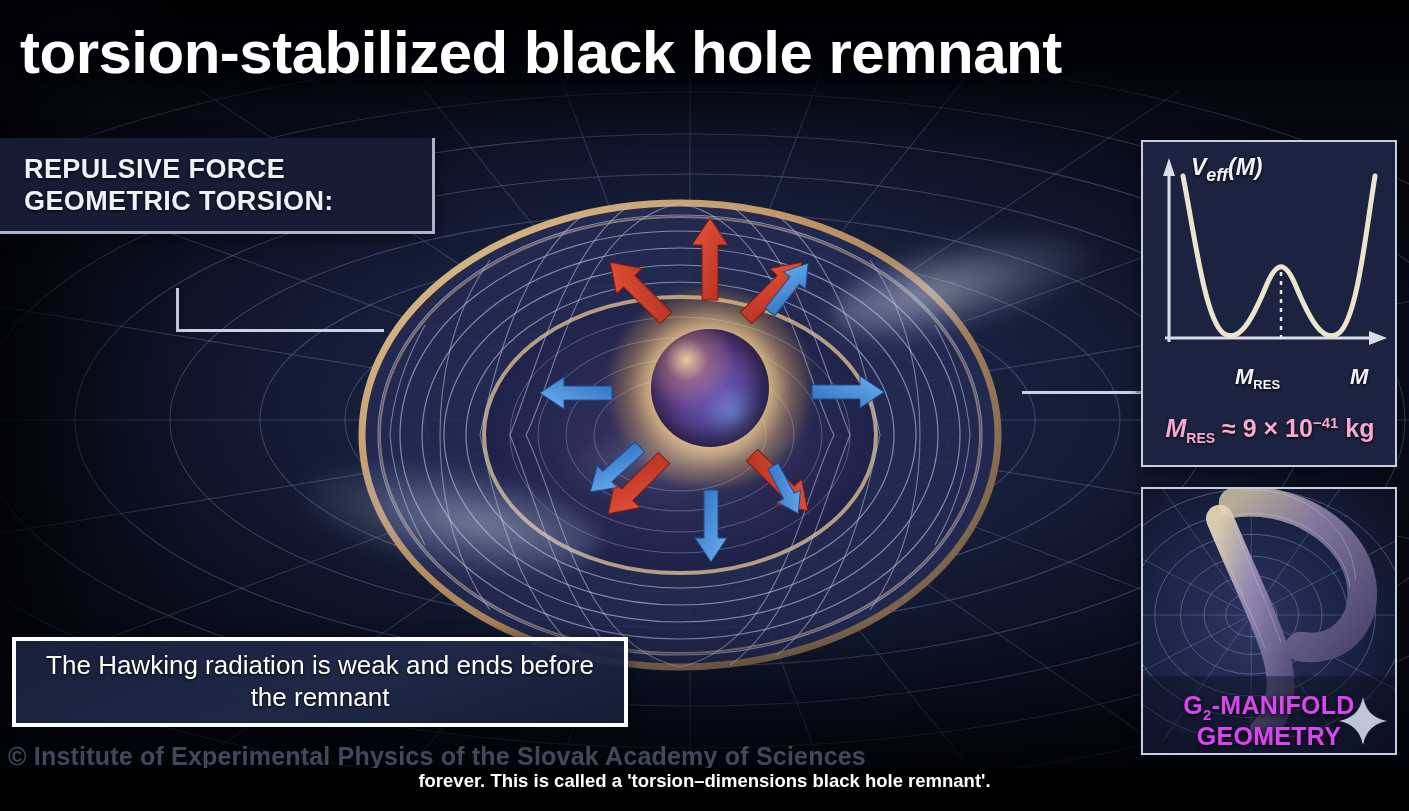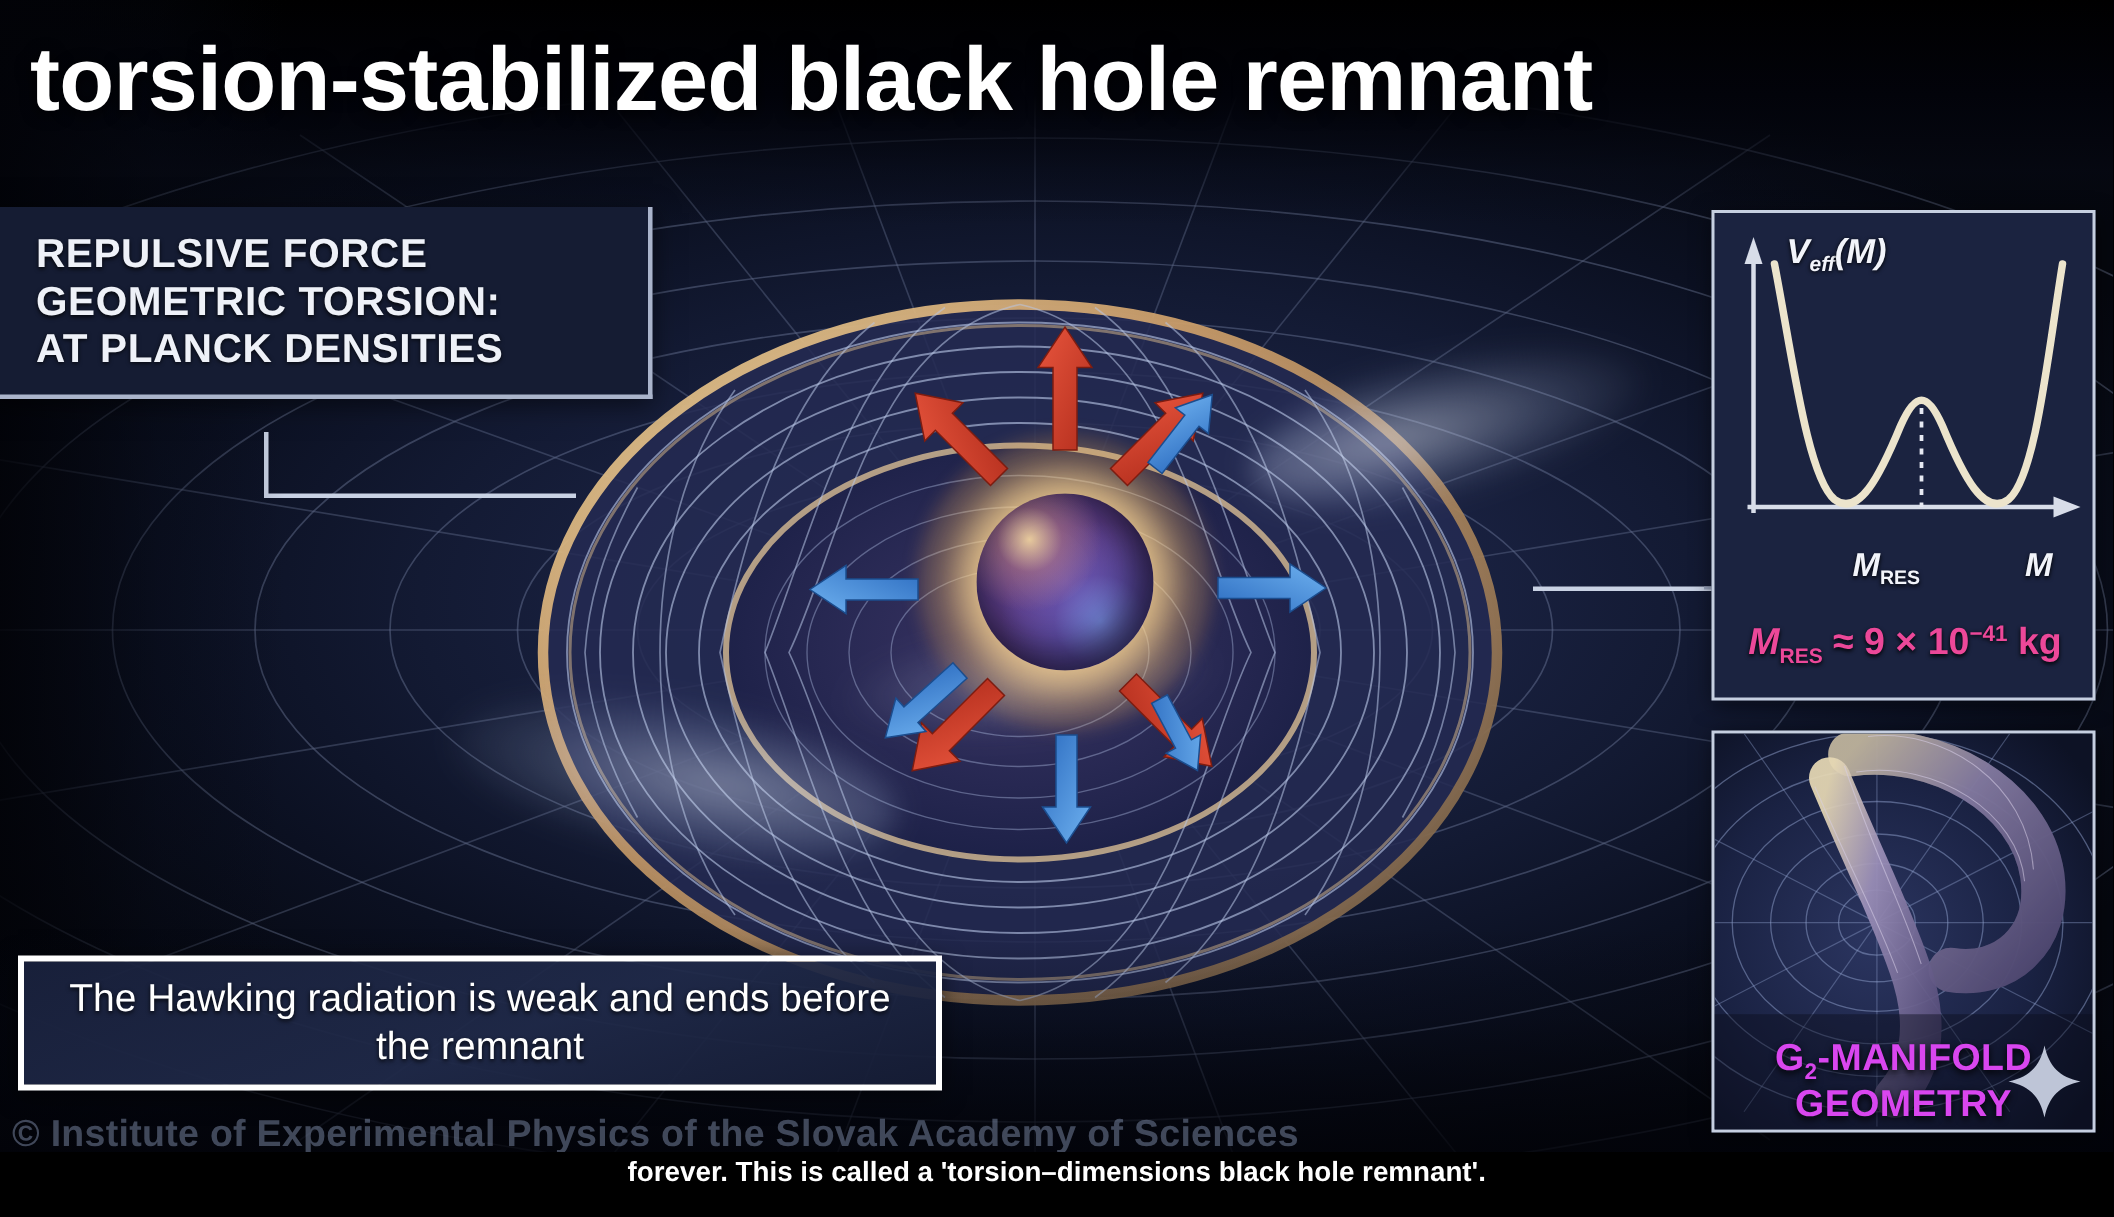--- a/index.html
+++ b/index.html
@@ -132,33 +132,33 @@
     position:absolute;left:1141px;top:140px;width:256px;height:327px;
     background:#1b2340;border:2px solid #c6cfe0;box-sizing:border-box;
     box-shadow:0 3px 14px rgba(0,0,0,.5);
   }
   .panel-chart .plot{position:absolute;left:0;top:0;width:252px;height:258px;}
   .panel-chart .plot svg{width:100%;height:100%;display:block;}
   .axis-ylabel{
     position:absolute;left:48px;top:12px;color:#f2f4fa;font-size:23px;font-style:italic;font-weight:700;
     text-shadow:0 1px 3px #000;
   }
-  .axis-ylabel sub{font-size:14px;font-style:italic;}
+  .axis-ylabel sub{font-size:18px;font-style:italic;}
   .tick-mres{
     position:absolute;left:92px;top:222px;color:#f2f4fa;font-size:22px;font-weight:700;font-style:italic;
     text-shadow:0 1px 3px #000;
   }
   .tick-mres sub{font-size:13px;font-style:normal;}
   .axis-xlabel{
     position:absolute;left:207px;top:222px;color:#f2f4fa;font-size:22px;font-weight:700;font-style:italic;
     text-shadow:0 1px 3px #000;
   }
   .formula{
     position:absolute;left:8px;top:272px;width:238px;text-align:center;
-    color:#ec4899;font-size:25px;font-weight:700;white-space:nowrap;
+    color:#f9a8d4;font-size:25px;font-weight:700;white-space:nowrap;
     text-shadow:0 1px 3px #000;
   }
   .formula i{font-style:italic;}
   .formula sub{font-size:14px;font-style:normal;}
   .formula sup{font-size:15px;}
 
   
   .panel-g2{
     position:absolute;left:1141px;top:487px;width:256px;height:268px;
     background:#121a31;border:2px solid #c6cfe0;box-sizing:border-box;overflow:hidden;
@@ -379,21 +379,20 @@
 
     <div class="space-top-fade"></div>
     <div class="space-left-fade"></div>
     <div class="space-bottom-fade"></div>
 
     <div class="title">torsion-stabilized black hole remnant</div>
 
     <div class="callout-tl">
       <div class="line">REPULSIVE FORCE</div>
       <div class="line">GEOMETRIC TORSION:</div>
-      <div class="line">AT PLANCK DENSITIES</div>
     </div>
 
     <div class="caption-box">
       <div class="txt">The Hawking radiation is weak and ends before the remnant</div>
     </div>
 
     <div class="panel-chart">
       <div class="plot">
         <svg viewBox="0 0 252 258" preserveAspectRatio="none">
 

